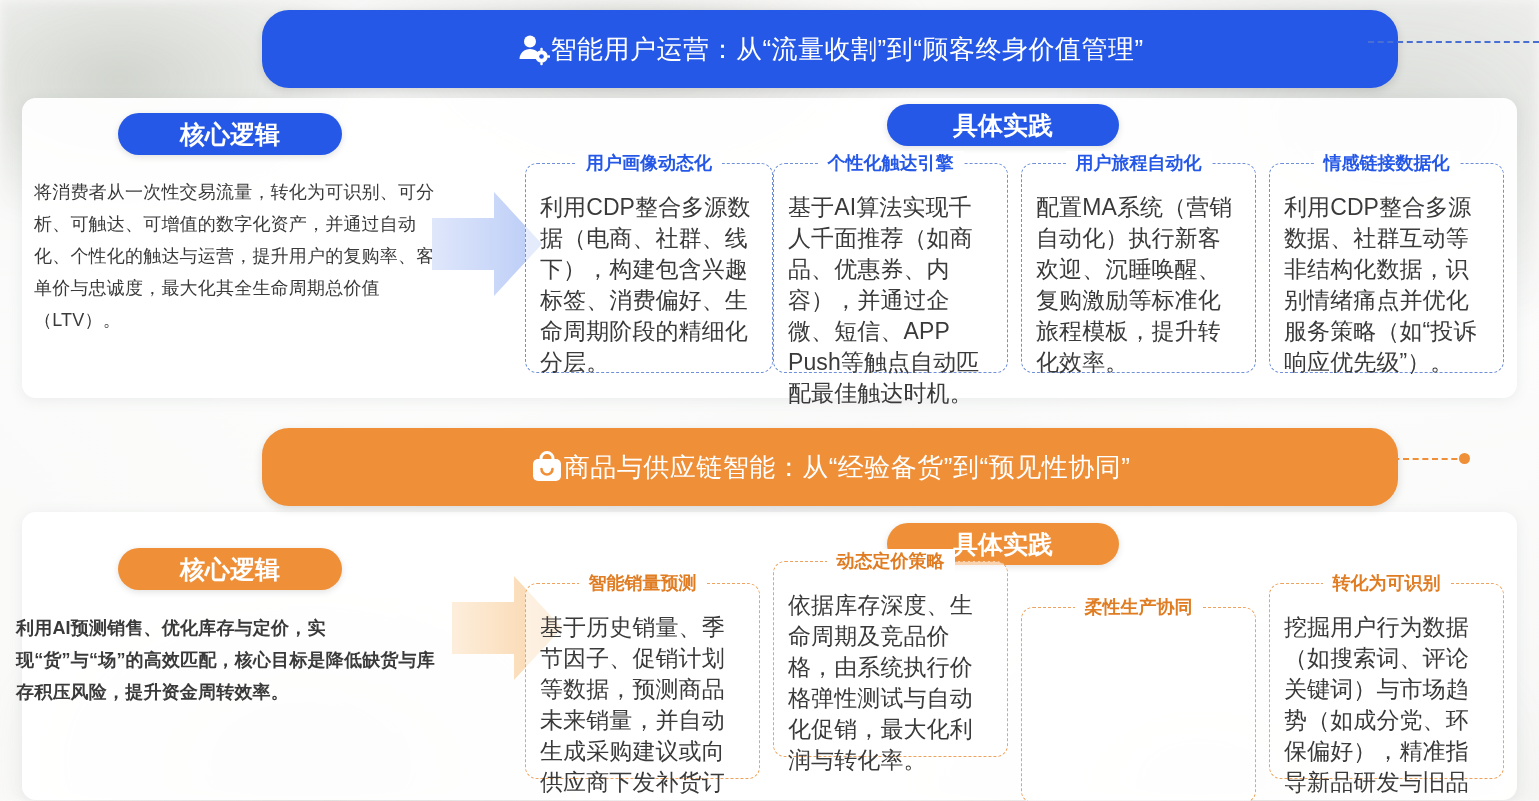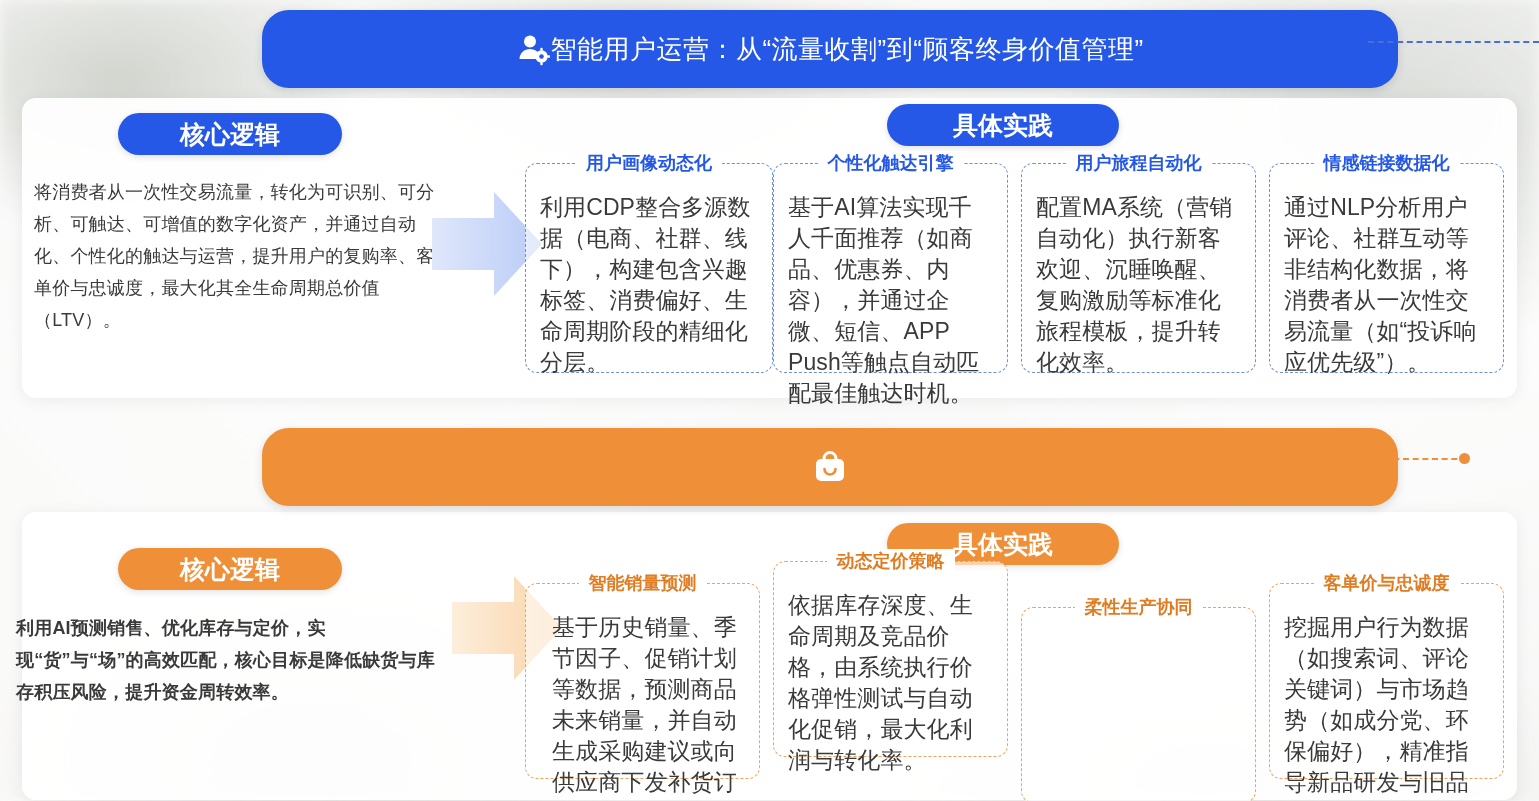--- a/index.html
+++ b/index.html
@@ -163,21 +163,21 @@
     color: #3a3a3a;
     letter-spacing: 0.1px;
   }
 
   
   #card-1-0 { left: 525px; top: 163px; width: 248px; height: 210px; }
   #card-1-1 { left: 773px; top: 163px; width: 235px; height: 210px; }
   #card-1-2 { left: 1021px; top: 163px; width: 235px; height: 210px; }
   #card-1-3 { left: 1269px; top: 163px; width: 235px; height: 210px; }
   
-  #card-2-0 { left: 525px; top: 583px; width: 235px; height: 196px; padding-left: 12px; }
+  #card-2-0 { left: 525px; top: 583px; width: 235px; height: 196px; }
   #card-2-1 { left: 773px; top: 561px; width: 235px; height: 196px; }
   #card-2-2 { left: 1021px; top: 607px; width: 235px; height: 196px; }
   #card-2-3 { left: 1269px; top: 583px; width: 235px; height: 196px; }
 </style>
 </head>
 <body>
 
 <div class="canvas">
   <div class="blurbg"></div>
 </div>
@@ -232,33 +232,34 @@
 <div class="card" id="card-1-1">
   <div class="card-title">个性化触达引擎</div>
   <div class="card-body">基于AI算法实现千人千面推荐（如商品、优惠券、内容），并通过企微、短信、APP Push等触点自动匹配最佳触达时机。</div>
 </div>
 <div class="card" id="card-1-2">
   <div class="card-title">用户旅程自动化</div>
   <div class="card-body">配置MA系统（营销自动化）执行新客欢迎、沉睡唤醒、复购激励等标准化旅程模板，提升转化效率。</div>
 </div>
 <div class="card" id="card-1-3">
   <div class="card-title">情感链接数据化</div>
-  <div class="card-body">通过NLP分析用户评论、社群互动等非结构化数据，将消费者从一次性交易流量（如“投诉响应优先级”）。</div>
+  <div class="card-body">利用CDP整合多源数据、社群互动等非结构化数据，识别情绪痛点并优化服务策略（如“投诉响应优先级”）。</div>
 </div>
 
 <div class="panel" id="panel-2"></div>
 
 <div class="header-pill" id="header-2">
   <span class="header-icon">
     <svg width="34" height="34" viewBox="0 0 34 34">
       <rect x="3" y="9" width="28" height="22" rx="5" fill="#ffffff"></rect>
       <path d="M11 11 V8.5a6 6 0 0 1 12 0V11" fill="none" stroke="#ffffff" stroke-width="3" stroke-linecap="round"></path>
       <path d="M11.5 19 a5.5 5.5 0 0 0 11 0" fill="none" stroke="#ef8f37" stroke-width="2.6" stroke-linecap="round"></path>
     </svg>
   </span>
+  <span>商品与供应链智能：从“经验备货”到“预见性协同”</span>
 </div>
 <div class="connector" id="conn-2"></div>
 <div class="conn-dot" id="conn-dot-2"></div>
 
 <div class="sub-pill" id="pill-core-2">
   <span>核心逻辑</span>
 </div>
 <div class="core-text" id="core-text-2">利用AI预测销售、优化库存与定价，实现“货”与“场”的高效匹配，核心目标是降低缺货与库存积压风险，提升资金周转效率。</div>
 
 <div class="arrow" id="arrow-2">
@@ -282,15 +283,15 @@
   <div class="card-body">基于历史销量、季节因子、促销计划等数据，预测商品未来销量，并自动生成采购建议或向供应商下发补货订单。</div>
 </div>
 <div class="card orange" id="card-2-1">
   <div class="card-title">动态定价策略</div>
   <div class="card-body">依据库存深度、生命周期及竞品价格，由系统执行价格弹性测试与自动化促销，最大化利润与转化率。</div>
 </div>
 <div class="card orange" id="card-2-2">
   <div class="card-title">柔性生产协同</div>
 </div>
 <div class="card orange" id="card-2-3">
-  <div class="card-title">客单价与忠诚度</div>
+  <div class="card-title">转化为可识别</div>
   <div class="card-body">挖掘用户行为数据（如搜索词、评论关键词）与市场趋势（如成分党、环保偏好），精准指导新品研发与旧品迭代。</div>
 </div>
 
 </body></html>

